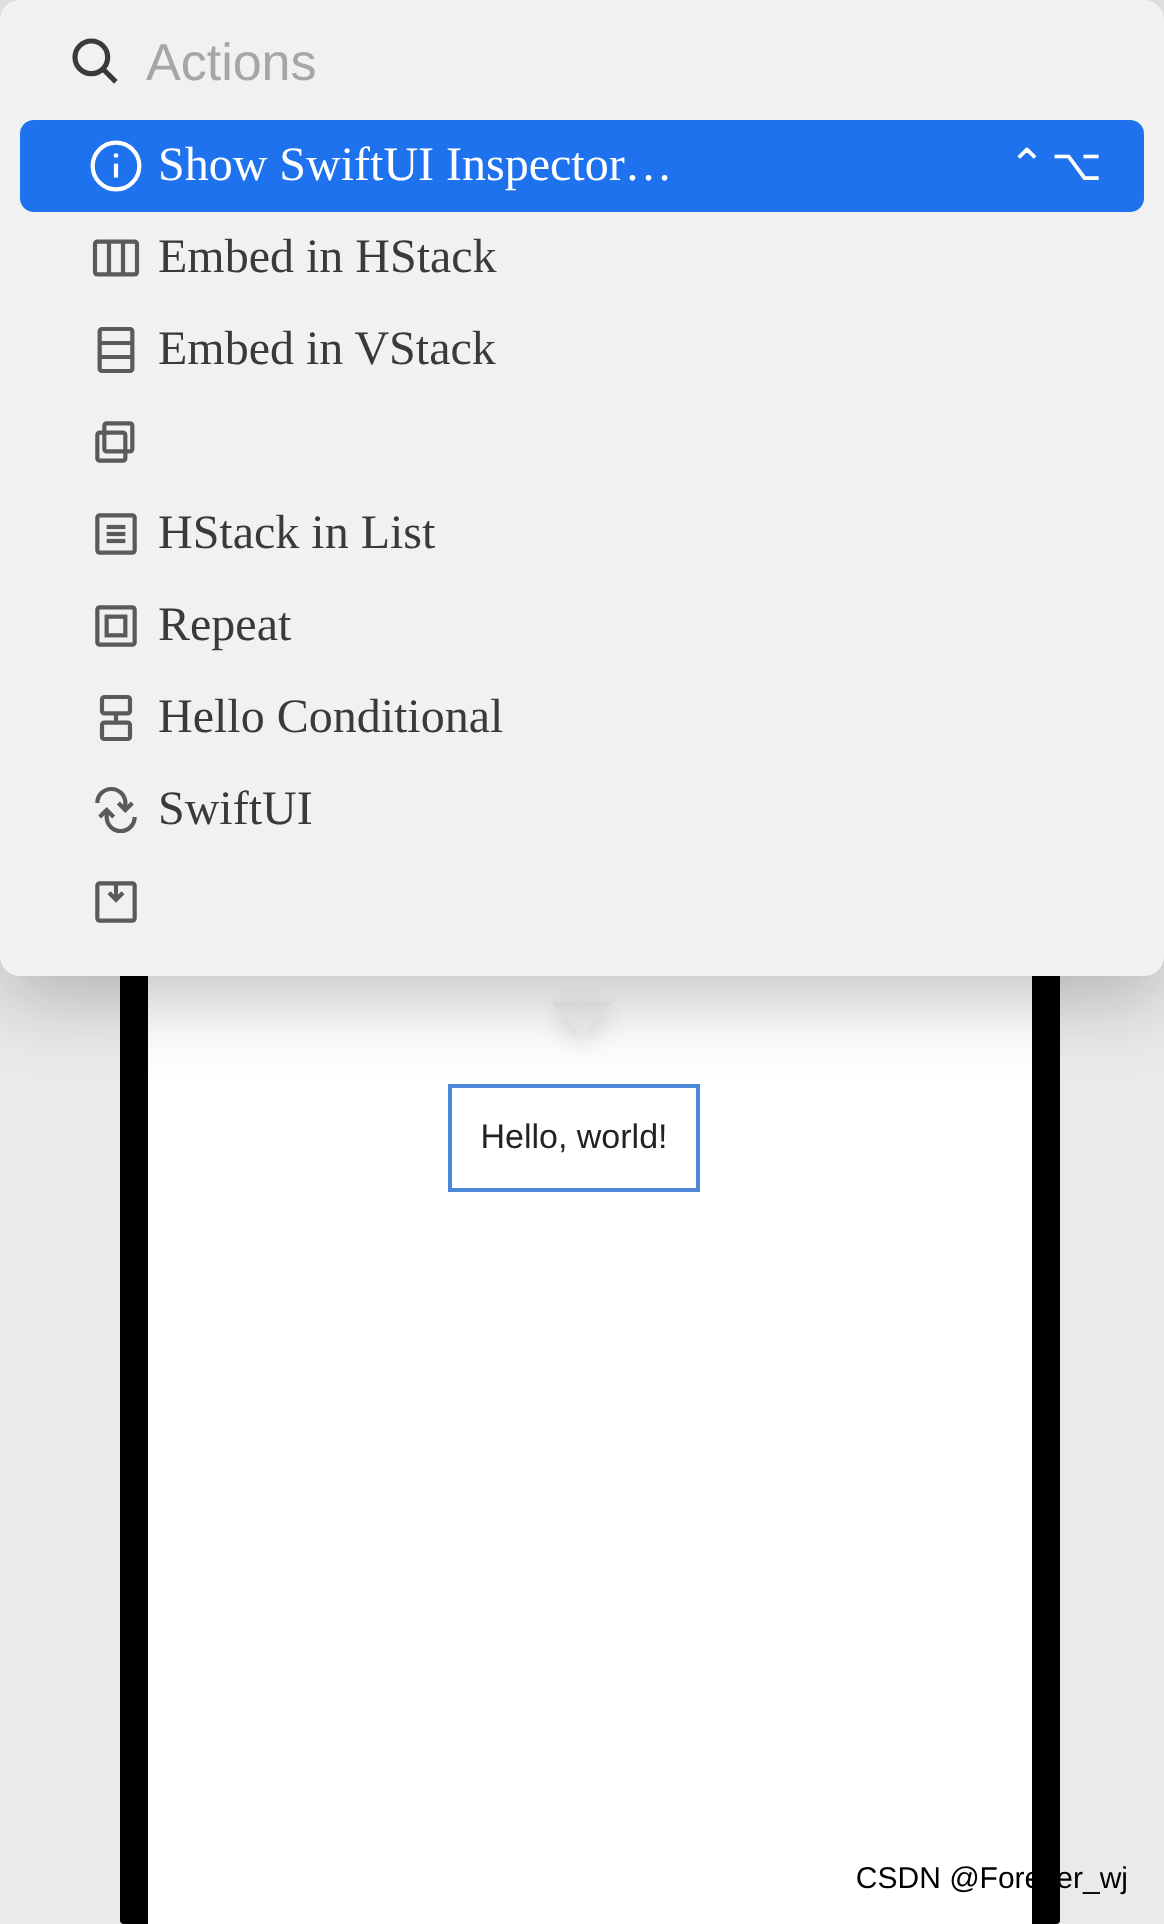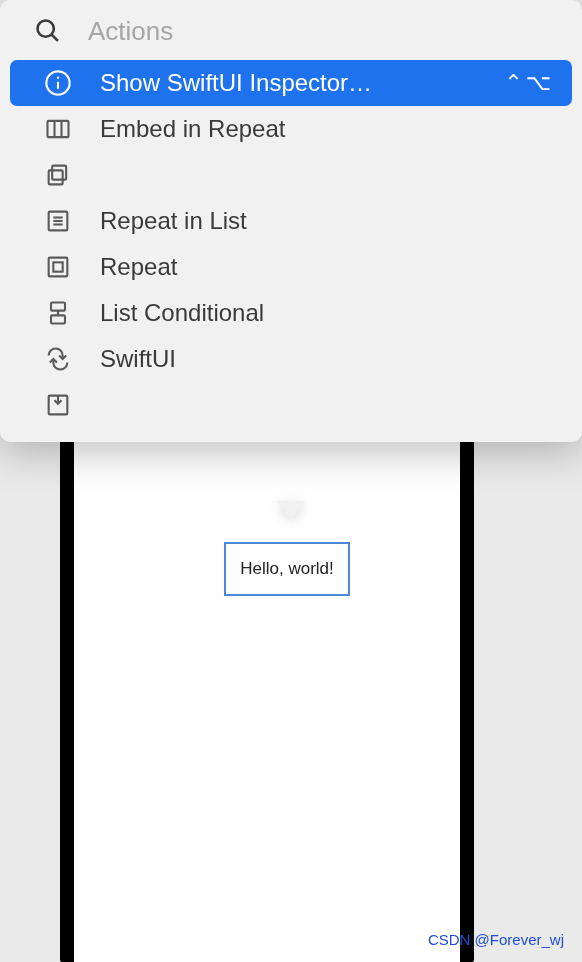--- a/index.html
+++ b/index.html
@@ -24,21 +24,21 @@
       border-radius: 10px;
       box-shadow: 0 10px 40px rgba(0,0,0,0.25);
       padding-top: 6px;
       padding-bottom: 14px;
       z-index: 10;
     }
     .search-row {
       display: flex;
       align-items: center;
       padding: 8px 18px 12px 34px;
-      gap: 26px;
+      gap: 11px;
     }
     .search-icon {
       width: 28px;
       height: 28px;
       color: #3a3a3a;
       flex-shrink: 0;
     }
     .search-input {
       border: none;
       background: transparent;
@@ -54,24 +54,25 @@
     }
     .menu-list {
       list-style: none;
     }
     .menu-item {
       display: flex;
       align-items: center;
       padding: 9px 18px 9px 34px;
       font-size: 24px;
       color: #3a3a3a;
-      gap: 28px;
+      gap: 7px;
       margin: 0 10px;
       border-radius: 7px;
       cursor: default;
+      font-family: Liberation Serif, serif;
     }
     .menu-item.selected {
       background: #1f72ed;
       color: #fff;
       margin: 0 10px;
     }
     .menu-item.selected .item-icon {
       color: #fff;
     }
     .item-icon {
@@ -115,21 +116,21 @@
       top: 400px;
       left: 0;
       right: 0;
       bottom: 0;
       background: #eaeaea;
     }
     .device-frame {
       position: absolute;
       top: 0;
       left: 60px;
-      width: 414px;
+      width: 470px;
       bottom: 0;
       background: #000;
       border-radius: 2px;
       padding: 0 14px;
     }
     .device-screen {
       background: #fff;
       width: 100%;
       height: 100%;
       position: relative;
@@ -147,21 +148,21 @@
     }
     .element-text {
       font-size: 17px;
       color: #222;
     }
     .watermark {
       position: absolute;
       right: 18px;
       bottom: 14px;
       font-size: 15px;
-      color: #1d4ed8;
+      color: #000000;
       z-index: 5;
     }
     svg {
       width: 100%;
       height: 100%;
     }
   </style>
 </head>
 <body>
 
@@ -201,64 +202,74 @@
     </li>
 
     <li class="menu-item">
       <span class="item-icon">
         <svg viewBox="0 0 24 24" fill="none" stroke="currentColor" stroke-width="1.8">
           <rect x="3" y="5" width="18" height="14" rx="1"></rect>
           <line x1="9" y1="5" x2="9" y2="19"></line>
           <line x1="15" y1="5" x2="15" y2="19"></line>
         </svg>
       </span>
-      <span class="item-label">Embed in Repeat</span>
-    </li>
-
+      <span class="item-label">Embed in HStack</span>
+    </li>
+
+    <li class="menu-item">
+      <span class="item-icon">
+        <svg viewBox="0 0 24 24" fill="none" stroke="currentColor" stroke-width="1.8">
+          <rect x="5" y="3" width="14" height="18" rx="1"></rect>
+          <line x1="5" y1="9" x2="19" y2="9"></line>
+          <line x1="5" y1="15" x2="19" y2="15"></line>
+        </svg>
+      </span>
+      <span class="item-label">Embed in VStack</span>
+    </li>
 
     <li class="menu-item">
       <span class="item-icon">
         <svg viewBox="0 0 24 24" fill="none" stroke="currentColor" stroke-width="1.8">
           <rect x="7" y="4" width="12" height="12" rx="1"></rect>
           <rect x="4" y="8" width="12" height="12" rx="1"></rect>
         </svg>
       </span>
     </li>
 
     <li class="menu-item">
       <span class="item-icon">
         <svg viewBox="0 0 24 24" fill="none" stroke="currentColor" stroke-width="1.8">
           <rect x="4" y="4" width="16" height="16" rx="1"></rect>
           <line x1="8" y1="9" x2="16" y2="9"></line>
           <line x1="8" y1="12" x2="16" y2="12"></line>
           <line x1="8" y1="15" x2="16" y2="15"></line>
         </svg>
       </span>
-      <span class="item-label">Repeat in List</span>
+      <span class="item-label">HStack in List</span>
     </li>
 
     <li class="menu-item">
       <span class="item-icon">
         <svg viewBox="0 0 24 24" fill="none" stroke="currentColor" stroke-width="1.8">
           <rect x="4" y="4" width="16" height="16" rx="1"></rect>
           <rect x="8" y="8" width="8" height="8"></rect>
         </svg>
       </span>
       <span class="item-label">Repeat</span>
     </li>
 
     <li class="menu-item">
       <span class="item-icon">
         <svg viewBox="0 0 24 24" fill="none" stroke="currentColor" stroke-width="1.8">
           <rect x="6" y="3" width="12" height="7" rx="1"></rect>
           <rect x="6" y="14" width="12" height="7" rx="1"></rect>
           <line x1="12" y1="10" x2="12" y2="14"></line>
         </svg>
       </span>
-      <span class="item-label">List Conditional</span>
+      <span class="item-label">Hello Conditional</span>
     </li>
 
     <li class="menu-item">
       <span class="item-icon">
         <svg viewBox="0 0 24 24" fill="none" stroke="currentColor" stroke-width="1.8">
           <path d="M4 9 a6 6 0 0 1 12 0 l0 2"></path>
           <polyline points="13 9 16 12 19 9"></polyline>
           <path d="M20 15 a6 6 0 0 1 -12 0 l0 -2"></path>
           <polyline points="11 15 8 12 5 15"></polyline>
         </svg>

